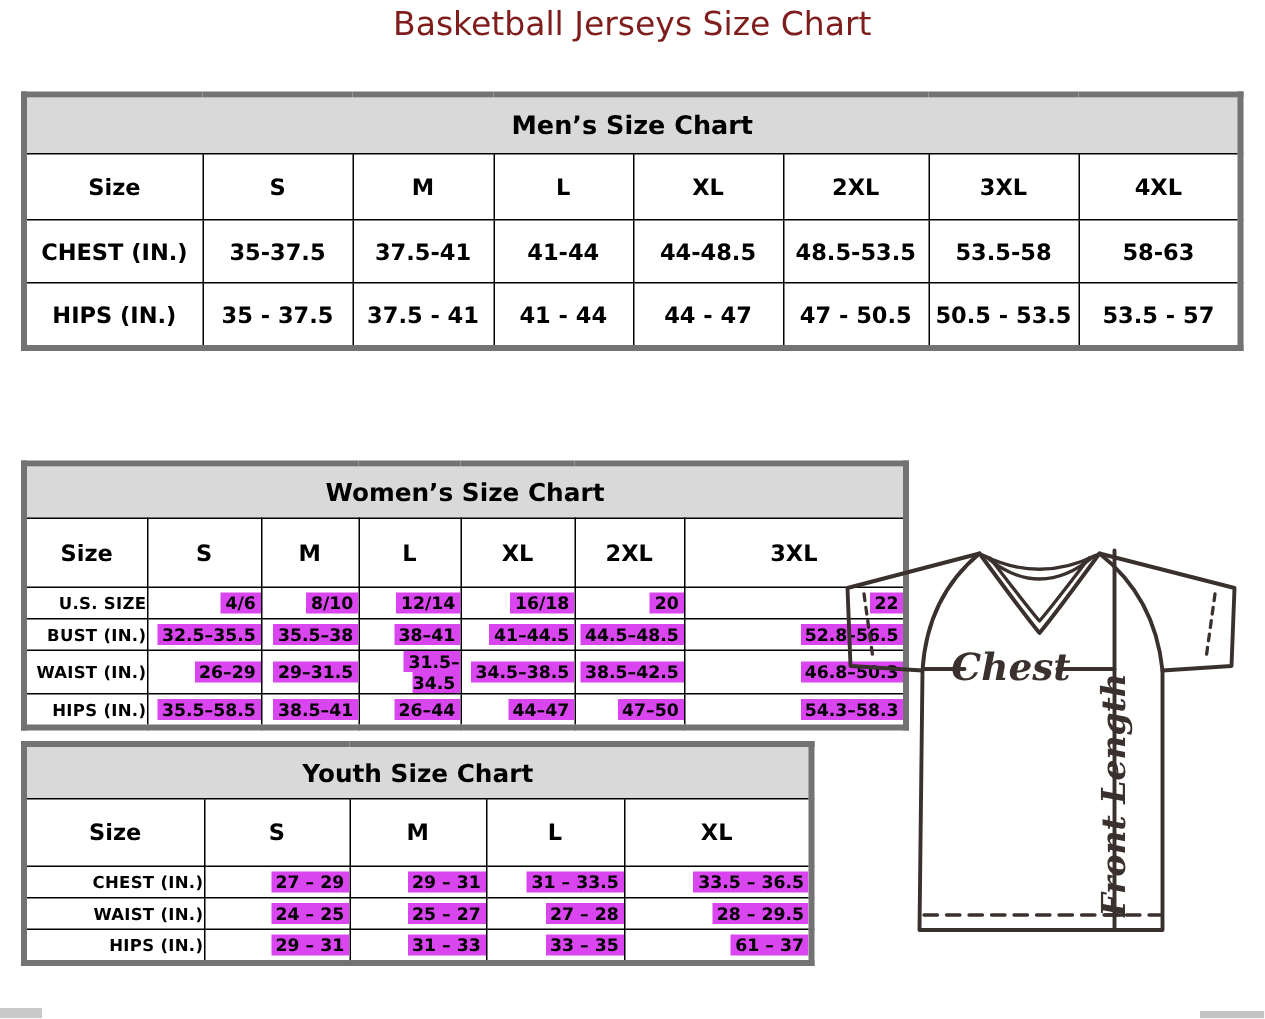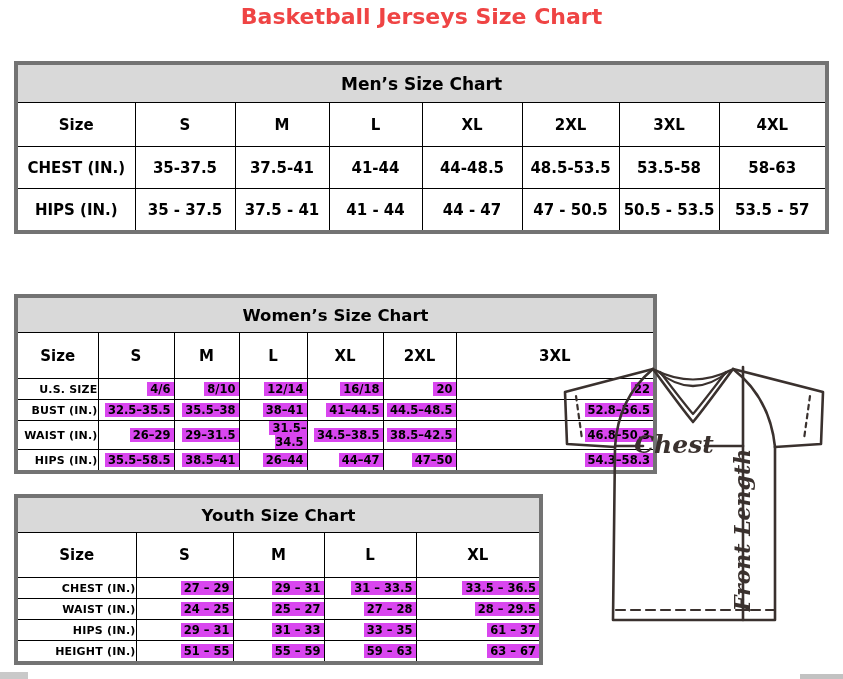--- a/index.html
+++ b/index.html
@@ -2,21 +2,21 @@
 <html><head>
 <meta charset="utf-8">
 <style>
   html,body{margin:0;padding:0;background:#fff;}
   #page{
     position:relative; width:843px; height:679px; background:#ffffff;
     font-family:"DejaVu Sans","Liberation Sans",sans-serif; overflow:hidden;
   }
   #page-title{
     position:absolute; top:4px; left:0; width:100%;
-    text-align:center; font-size:22px; font-weight:bold; color:#ef4444;
+    text-align:center; font-size:22px; font-weight:normal; color:#7f1d1d;
   }
   .tbl-wrap{position:absolute;}
   table{border-collapse:collapse; width:100%; table-layout:fixed; border:4px solid #737373;}
   th,td{border:1.5px solid #000; text-align:center; font-weight:bold; color:#000; padding:0; overflow:hidden;}
   .tbl-title{background:#d9d9d9; font-size:17px; height:37px;}
   .womens .tbl-title,.youth .tbl-title{font-size:16.5px; height:34px;}
   .mens .size-row th{height:43px; font-size:15px;}
   .mens tbody tr th,.mens tbody tr td{height:41px; font-size:15px;}
   .womens .size-row th{height:45px; font-size:15px;}
   .youth .size-row th{height:44px; font-size:15px;}
@@ -85,21 +85,21 @@
             <td class="val-cell"><span>41 - 44</span></td>
             <td class="val-cell"><span>44 - 47</span></td>
             <td class="val-cell"><span>47 - 50.5</span></td>
             <td class="val-cell"><span>50.5 - 53.5</span></td>
             <td class="val-cell"><span>53.5 - 57</span></td>
           </tr>
         </tbody>
     </table>
   </div>
 
-  <div class="tbl-wrap womens small-rows" style="left:14px; top:294px; width:643px;">
+  <div class="tbl-wrap womens small-rows" style="left:14px; top:307px; width:592px;">
     <table>
       <colgroup>
         <col style="width:82px">
           <col style="width:76px">
           <col style="width:65px">
           <col style="width:68px">
         <col style="width:76px">
           <col style="width:73px">
           <col>
       </colgroup>
@@ -194,27 +194,20 @@
             <td class="val-cell"><span class="hl">27 – 28</span></td>
             <td class="val-cell"><span class="hl">28 – 29.5</span></td>
           </tr>
           <tr>
             <th class="row-label">HIPS (IN.)</th>
             <td class="val-cell"><span class="hl">29 – 31</span></td>
             <td class="val-cell"><span class="hl">31 – 33</span></td>
             <td class="val-cell"><span class="hl">33 – 35</span></td>
             <td class="val-cell"><span class="hl">61 – 37</span></td>
           </tr>
-          <tr>
-            <th class="row-label">HEIGHT (IN.)</th>
-            <td class="val-cell"><span class="hl">51 – 55</span></td>
-            <td class="val-cell"><span class="hl">55 – 59</span></td>
-            <td class="val-cell"><span class="hl">59 – 63</span></td>
-            <td class="val-cell"><span class="hl">63 – 67</span></td>
-          </tr>
         </tbody>
     </table>
   </div>
 
   <svg id="jersey-diagram" width="287" height="272" viewBox="0 0 287 272">
     <g fill="none" stroke="#3a312e" stroke-width="2.6" stroke-linejoin="round" stroke-linecap="round">
 
       <path d="M97,11 L9,34 L11,86 L59,89"></path>
 
       <path d="M177,11 L267,34 L265,86 L219,89"></path>

